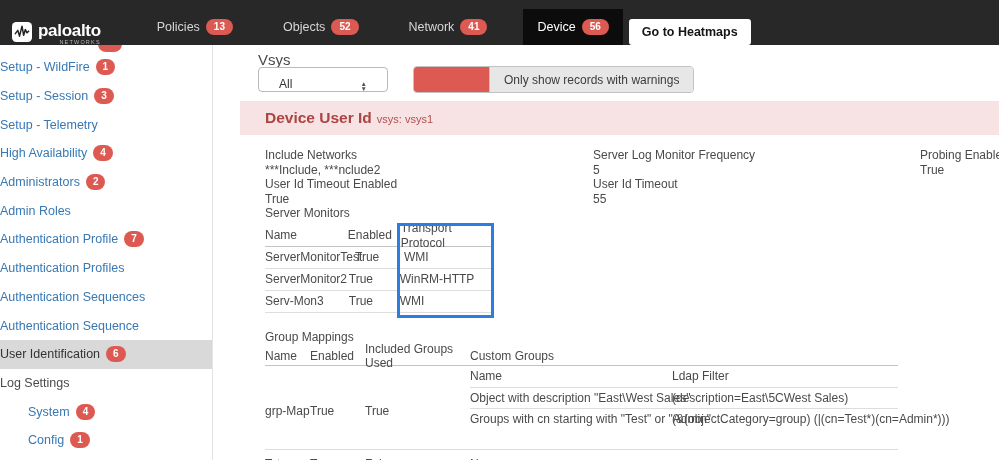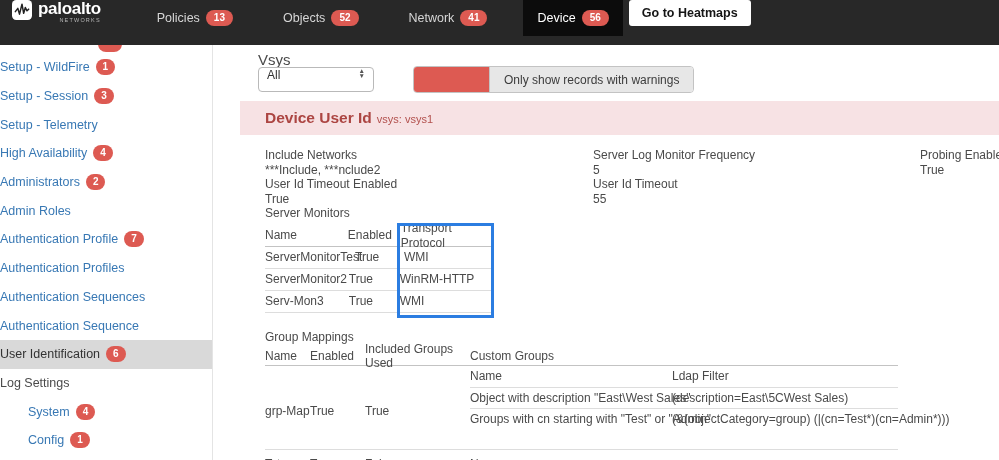--- a/index.html
+++ b/index.html
@@ -1,20 +1,20 @@
 <!DOCTYPE html>
 <html style="--accent-red: #dd5a52; --link-blue: #3878b4; --highlight-blue: #2b7de1; --banner-bg: #f7e2e4; --banner-title: #ac4542;"><head>
 <meta charset="utf-8">
 <style>
   * { margin:0; padding:0; box-sizing:border-box; }
   html,body { width:999px; height:460px; overflow:hidden; background:#fff;
     font-family:"Liberation Sans", sans-serif; color:#4a4a4a; }
 
   
-  .nav { height:45px; background:#282828; display:flex; align-items:flex-start; }
+  .nav { height:45px; background:#282828; display:flex; align-items:flex-end; }
   .logo { display:flex; align-items:flex-start; margin-left:12px; margin-right:20px; }
   .logo-icon { width:20px; height:20px; margin-top:0; margin-right:6px; }
   .logo-text { line-height:1; }
   .logo-brand { color:#fff; font-size:17px; font-weight:bold; letter-spacing:-0.3px; display:block; }
   .logo-sub { color:#b5b5b5; font-size:5.5px; letter-spacing:1.2px; display:block; text-align:right; margin-top:1px; text-transform:uppercase; }
   .nav-tab { display:flex; align-items:center; height:36px; padding:0 14px; margin-left:22px;
     color:#d6d6d6; font-size:12.5px; cursor:pointer; }
   .nav-tab.active { background:#0c0c0c; color:#fff; margin-left:22px; }
   .badge { background:var(--accent-red,#dd5a52); color:#fff; font-size:10px; font-weight:bold;
     border-radius:9px; padding:2px 8px; margin-left:6px; display:inline-block; line-height:1.2; }
@@ -31,23 +31,23 @@
     font-size:12.5px; color:var(--link-blue,#3878b4); cursor:pointer; white-space:nowrap; }
   .side-item.selected { background:#d9d9d9; color:#333; }
   .side-item.header { color:#4a4a4a; cursor:default; }
   .side-item.indent { padding-left:28px; }
   .side-item .badge { padding:2px 7px; }
 
   
   .content { flex:1; position:relative; overflow:hidden; }
   .filter-area { position:relative; height:56px; }
   .vsys-label { position:absolute; left:45px; top:6px; font-size:15px; color:#4a4a4a; }
-  .vsys-select { position:absolute; left:45px; top:22px; width:116px; height:25px;
+  .vsys-select { position:absolute; left:45px; top:22px; width:130px; height:25px;
     border:1px solid #b9b9b9; border-radius:4px; background:#fff; display:flex;
-    align-items:flex-start; padding:0 8px; font-size:12px; color:#333; cursor:pointer; }
+    align-items:flex-end; padding:0 20px; font-size:12px; color:#333; cursor:pointer; }
   .select-arrows { margin-left:auto; display:flex; flex-direction:column; line-height:0.8;
     font-size:6.5px; color:#555; }
   .warn-group { position:absolute; left:200px; top:21px; height:27px; display:flex;
     border:1px solid #c3c3c3; border-radius:4px; overflow:hidden; }
   .warn-toggle { width:75px; background:var(--accent-red,#dd5a52); cursor:pointer; }
   .warn-btn { background:#e7e7e7; border:none; border-left:1px solid #c3c3c3; font-size:12px;
     color:#3c3c3c; padding:0 14px; cursor:pointer; font-family:"Liberation Sans",sans-serif; }
 
   .banner { margin-left:27px; height:34px; background:var(--banner-bg,#f7e2e4);
     display:flex; align-items:center; padding-left:25px; }

